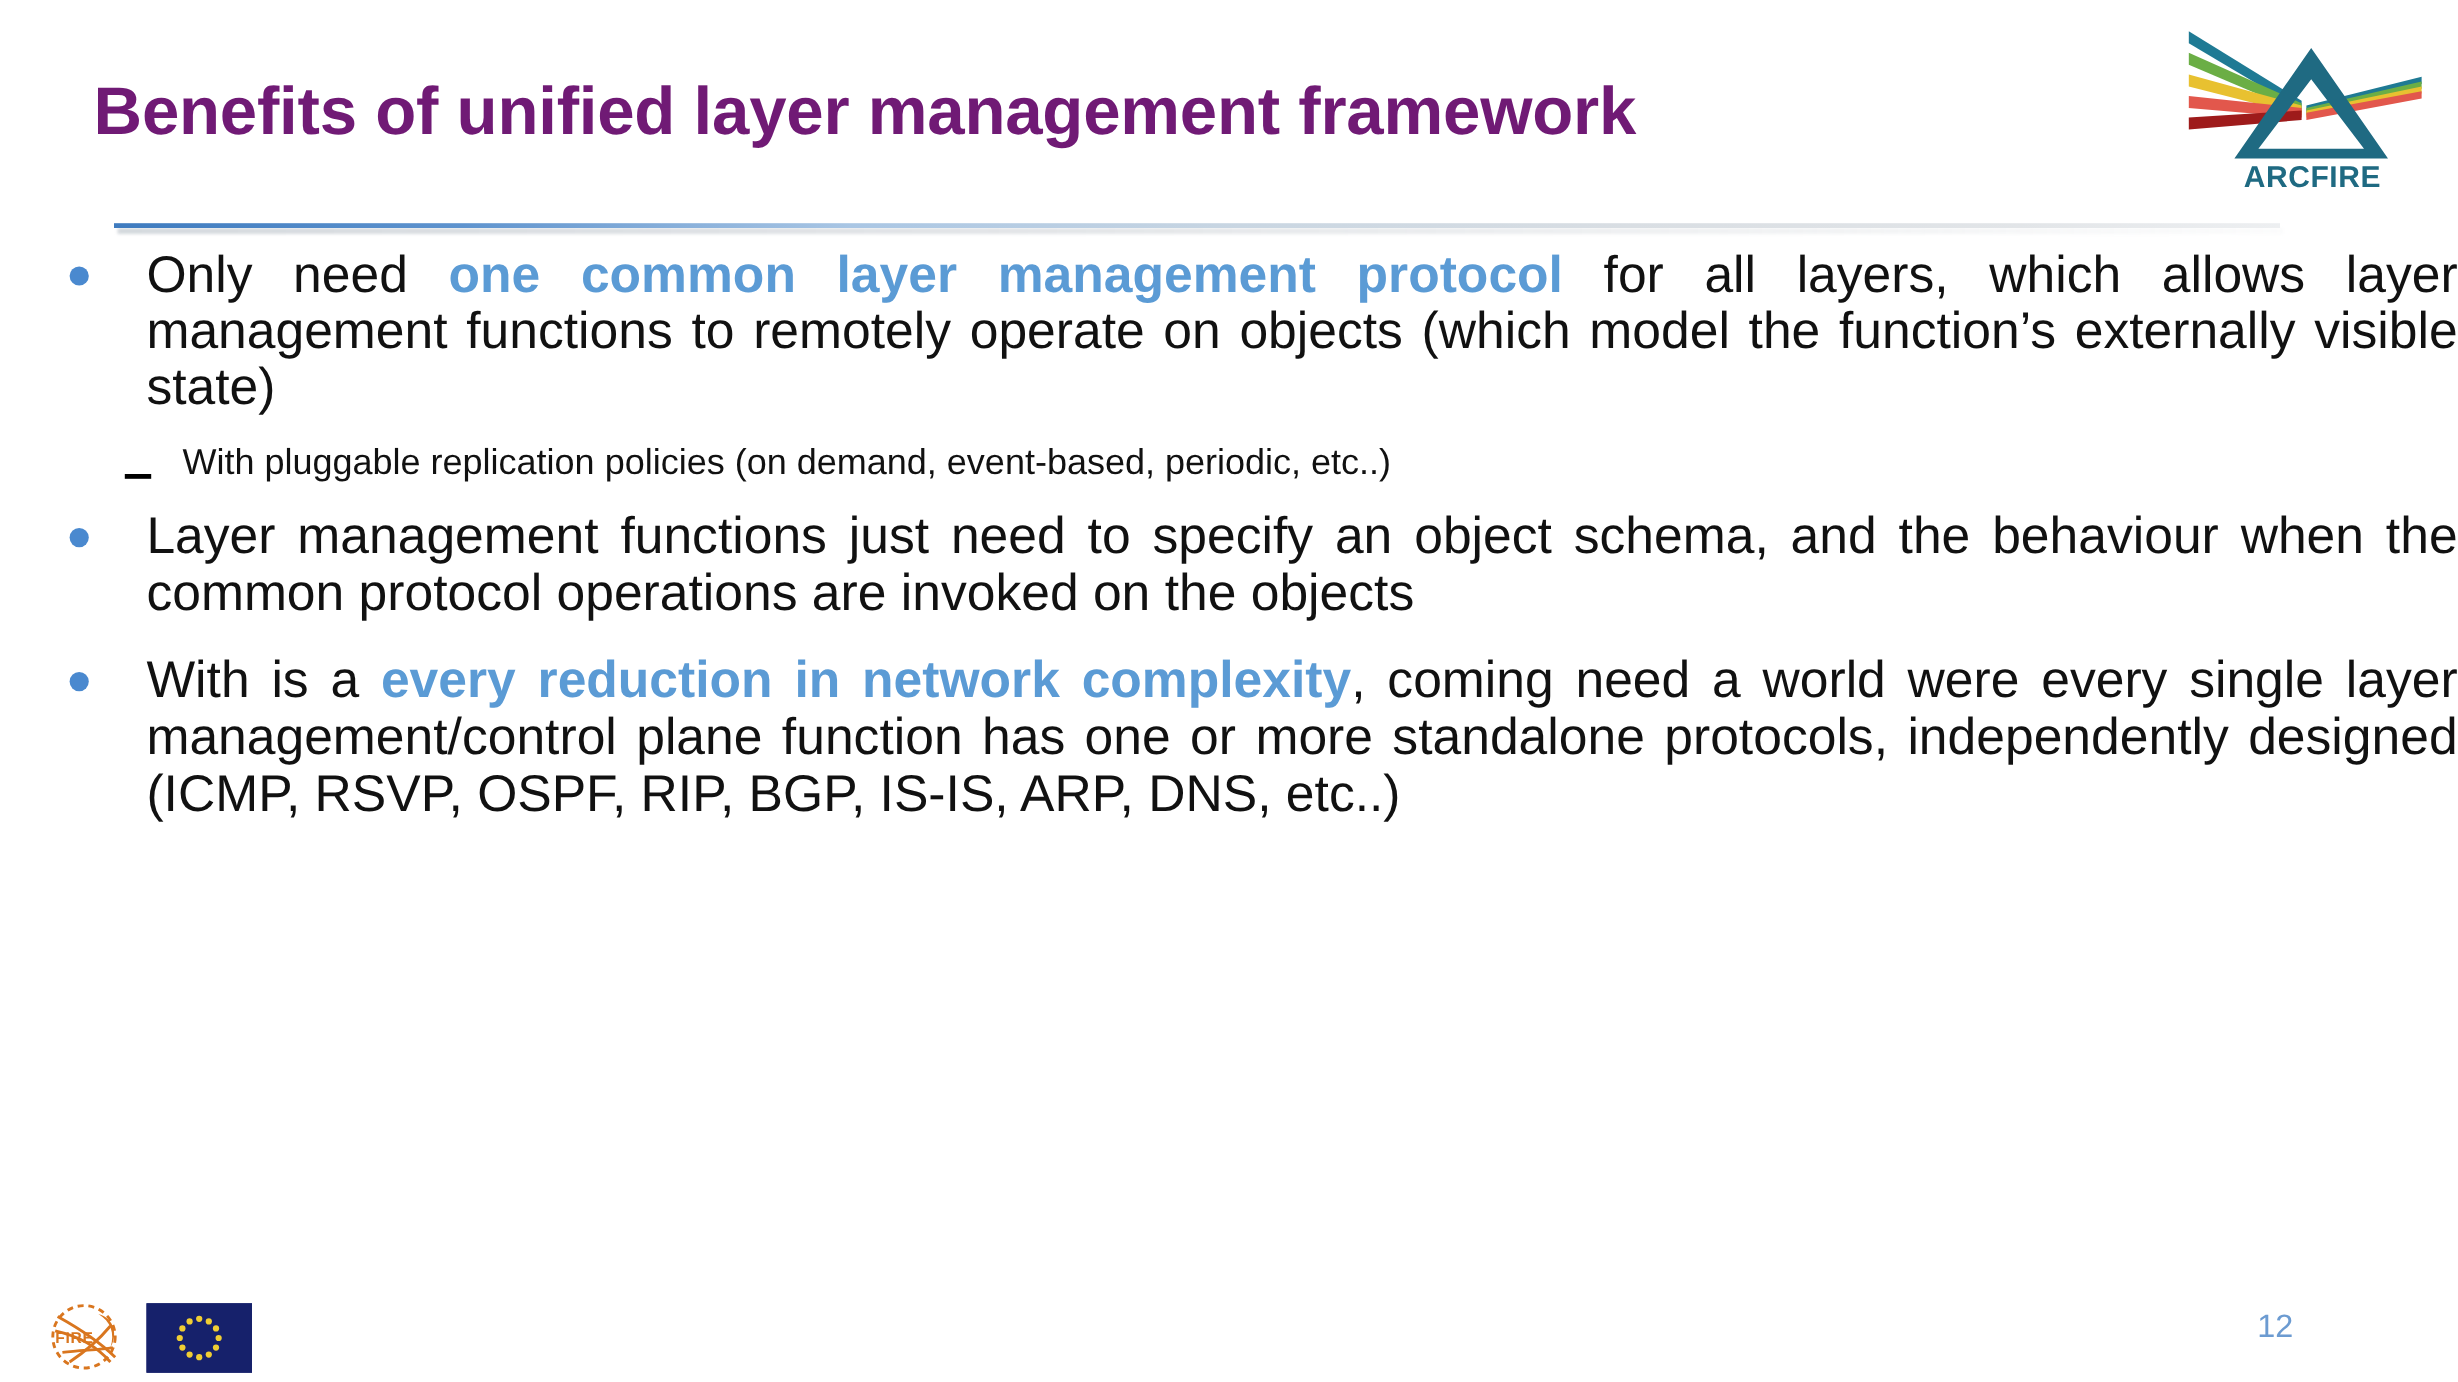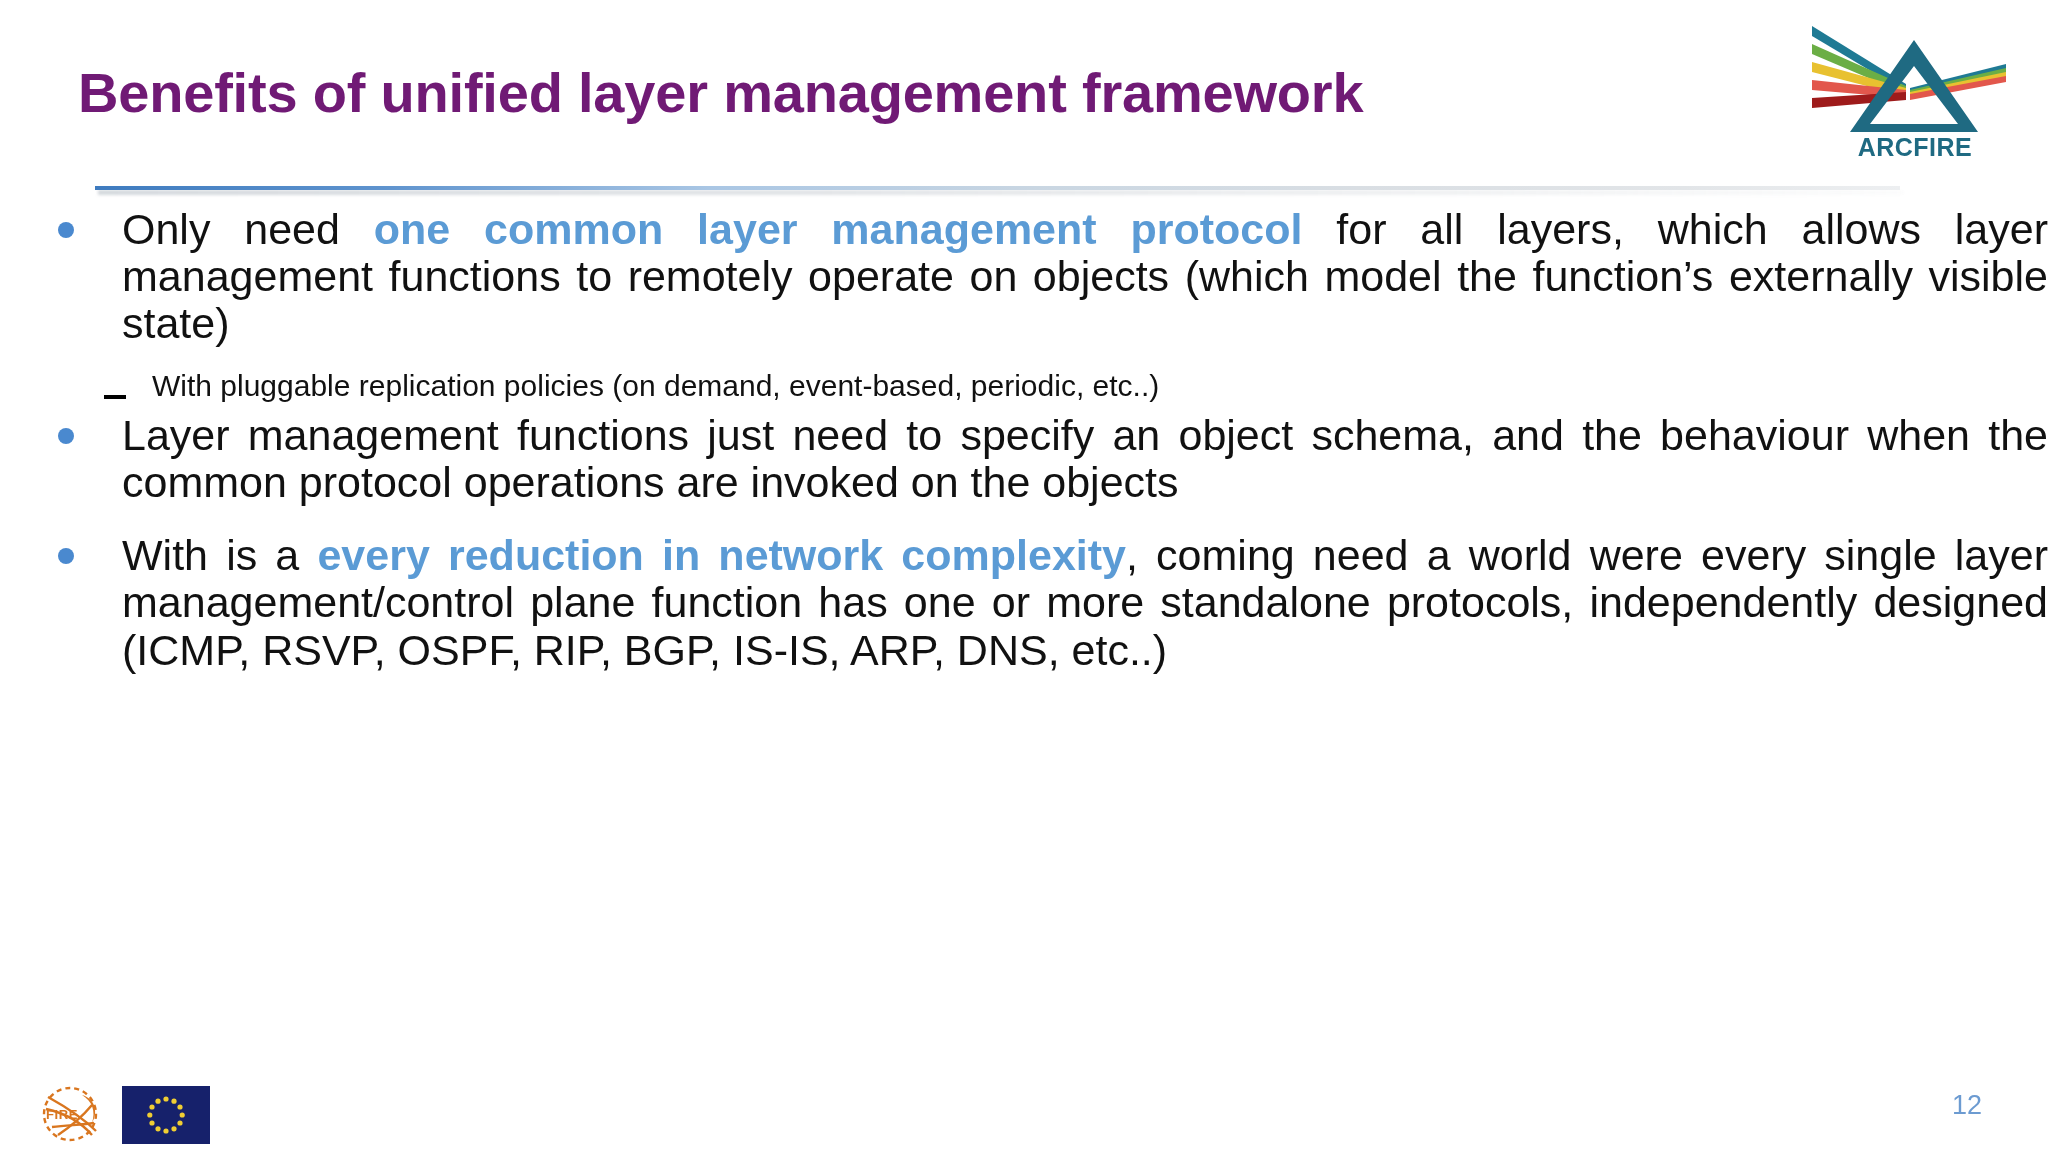--- a/index.html
+++ b/index.html
@@ -58,21 +58,21 @@
   }
 
   .bullet-row {
     position: relative;
     padding-left: 122px;
     margin-bottom: 26px;
   }
   .bullet-row.sub {
     padding-left: 152px;
     padding-right: 300px;
-    margin-bottom: 10px;
+    margin-bottom: 22px;
     margin-top: -4px;
   }
 
   .bullet-marker {
     position: absolute;
     left: 58px;
     top: 16px;
     width: 16px;
     height: 16px;
     border-radius: 50%;
@@ -102,21 +102,21 @@
   }
 
   .hl {
     color: #5B9BD5;
     font-weight: bold;
   }
 
   
   .arcfire-logo {
     position: absolute;
-    right: 28px;
+    right: 16px;
     top: 14px;
     width: 210px;
     height: 150px;
   }
 
   
   .fire-logo {
     position: absolute;
     left: 36px;
     top: 1083px;
@@ -128,27 +128,27 @@
     left: 122px;
     top: 1086px;
     width: 88px;
     height: 58px;
     background: #16216B;
   }
   .eu-flag svg { display: block; }
 
   .page-number {
     position: absolute;
-    left: 1952px;
+    left: 1856px;
     top: 1090px;
     width: 80px;
     font-size: 27px;
     color: #6C9BD1;
     font-weight: 400;
-    text-align: left;
+    text-align: center;
   }
 </style>
 </head>
 <body>
 
 <div class="slide-title">Benefits of unified layer management framework</div>
 
 <div class="title-rule-shadow"></div>
 <div class="title-rule"></div>
 

